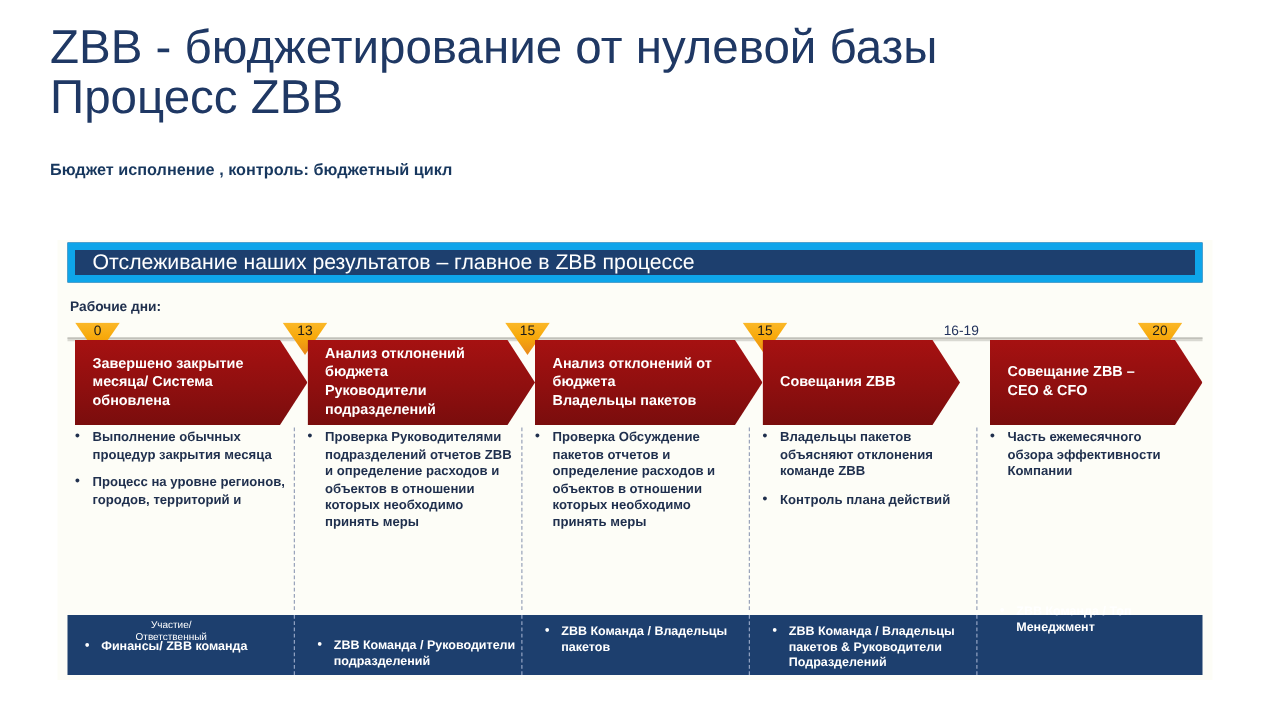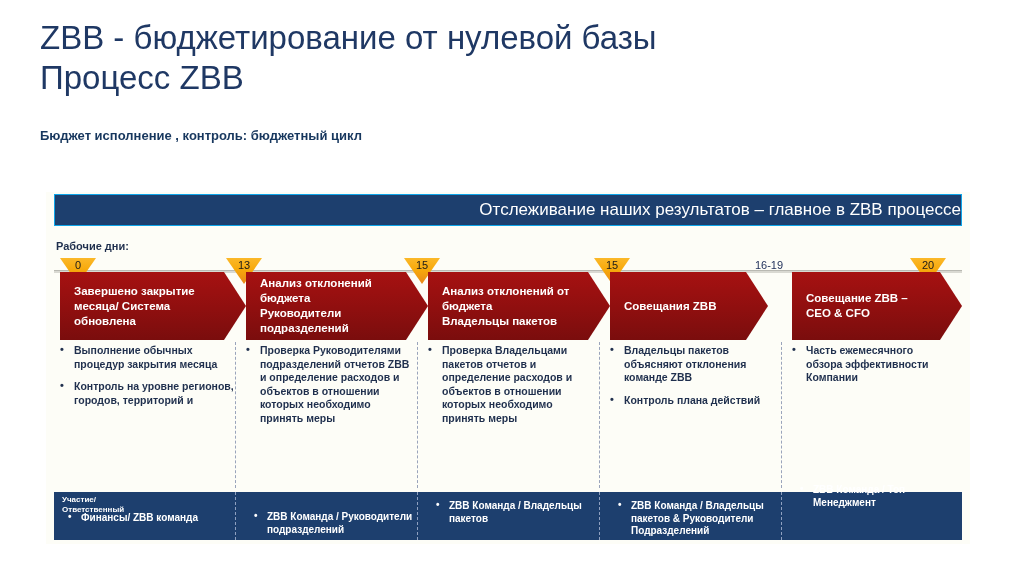--- a/index.html
+++ b/index.html
@@ -7,40 +7,40 @@
     width:1024px;height:565px;
     background:#ffffff;
     font-family:"Liberation Sans",sans-serif;
     overflow:hidden;
     position:relative;
   }
   
   #slide-title{
     position:absolute;left:40px;top:18px;width:900px;
     color:#1f3864;
-    font-size:33px;line-height:40px;font-weight:400;
+    font-size:38px;line-height:40px;font-weight:400;
     letter-spacing:0px;
     white-space:pre-line;
   }
   #slide-subtitle{
     position:absolute;left:40px;top:128px;
     color:#17375e;font-size:13px;font-weight:bold;
   }
   
   #diagram{
     position:absolute;left:46px;top:192px;width:924px;height:352px;
     background:#fdfdf7;
     box-sizing:border-box;
   }
   #diagram-header{
     position:absolute;left:8px;top:2px;width:908px;height:32px;
     background:#1d3f6e;
-    border:1px solid #0ea5e9;
-    box-sizing:border-box;
-    display:flex;align-items:center;justify-content:flex-end;
+    border:6px solid #0ea5e9;
+    box-sizing:border-box;
+    display:flex;align-items:center;
   }
   #diagram-header span{
     color:#ffffff;font-size:17px;padding-left:14px;font-weight:400;
   }
   #workdays-label{
     position:absolute;left:10px;top:48px;
     color:#1f2f4d;font-size:11px;font-weight:bold;
   }
   
   #timeline-rule{
@@ -94,22 +94,23 @@
     position:absolute;top:150px;width:0;height:146px;
     border-left:1px dashed #9aa4bb;
   }
   
   #resp-band{
     position:absolute;left:8px;top:300px;width:908px;height:48px;
     background:#1d3f6e;
   }
   #resp-title{
     position:absolute;left:8px;top:3px;width:150px;
-    color:#ffffff;font-size:8px;line-height:9.5px;font-weight:bold;
+    color:#ffffff;font-size:8px;line-height:9.5px;font-weight:normal;
     white-space:pre-line;
+    text-align:center;
   }
   .resp-cell{
     position:absolute;top:0;height:48px;color:#ffffff;
     font-size:10px;line-height:12.5px;font-weight:bold;
     box-sizing:border-box;
   }
   .resp-cell ul{margin:0;padding:0;list-style:none;}
   .resp-cell li{position:relative;padding-left:13px;white-space:pre-line;}
   .resp-cell li:before{content:"\2022";position:absolute;left:0;top:-1px;}
   .rsep{
@@ -183,32 +184,32 @@
       <div class="chev" style="left: 738px; width: 170px;">
         <div class="ctext">Совещание ZBB –
 CEO &amp; CFO</div>
       </div>
     </div>
 
   <div id="bullets-layer">
       <div class="bullets" style="left: 14px; width: 174px;">
         <ul>
           <li>Выполнение обычных процедур закрытия месяца</li>
-          <li>Контроль на уровне регионов, городов, территорий и</li>
+          <li>Процесс на уровне регионов, городов, территорий и</li>
         </ul>
       </div>
       <div class="bullets" style="left: 200px; width: 170px;">
         <ul>
           <li>Проверка Руководителями подразделений отчетов ZBB и определение расходов и объектов в отношении которых необходимо принять меры</li>
         </ul>
       </div>
       <div class="vsep" style="left: 189px;"></div>
       <div class="bullets" style="left: 382px; width: 170px;">
         <ul>
-          <li>Проверка Владельцами пакетов отчетов и определение расходов и объектов в отношении которых необходимо принять меры</li>
+          <li>Проверка Обсуждение пакетов отчетов и определение расходов и объектов в отношении которых необходимо принять меры</li>
         </ul>
       </div>
       <div class="vsep" style="left: 371px;"></div>
       <div class="bullets" style="left: 564px; width: 170px;">
         <ul>
           <li>Владельцы пакетов объясняют отклонения команде ZBB</li>
           <li>Контроль плана действий</li>
         </ul>
       </div>
       <div class="vsep" style="left: 553px;"></div>

